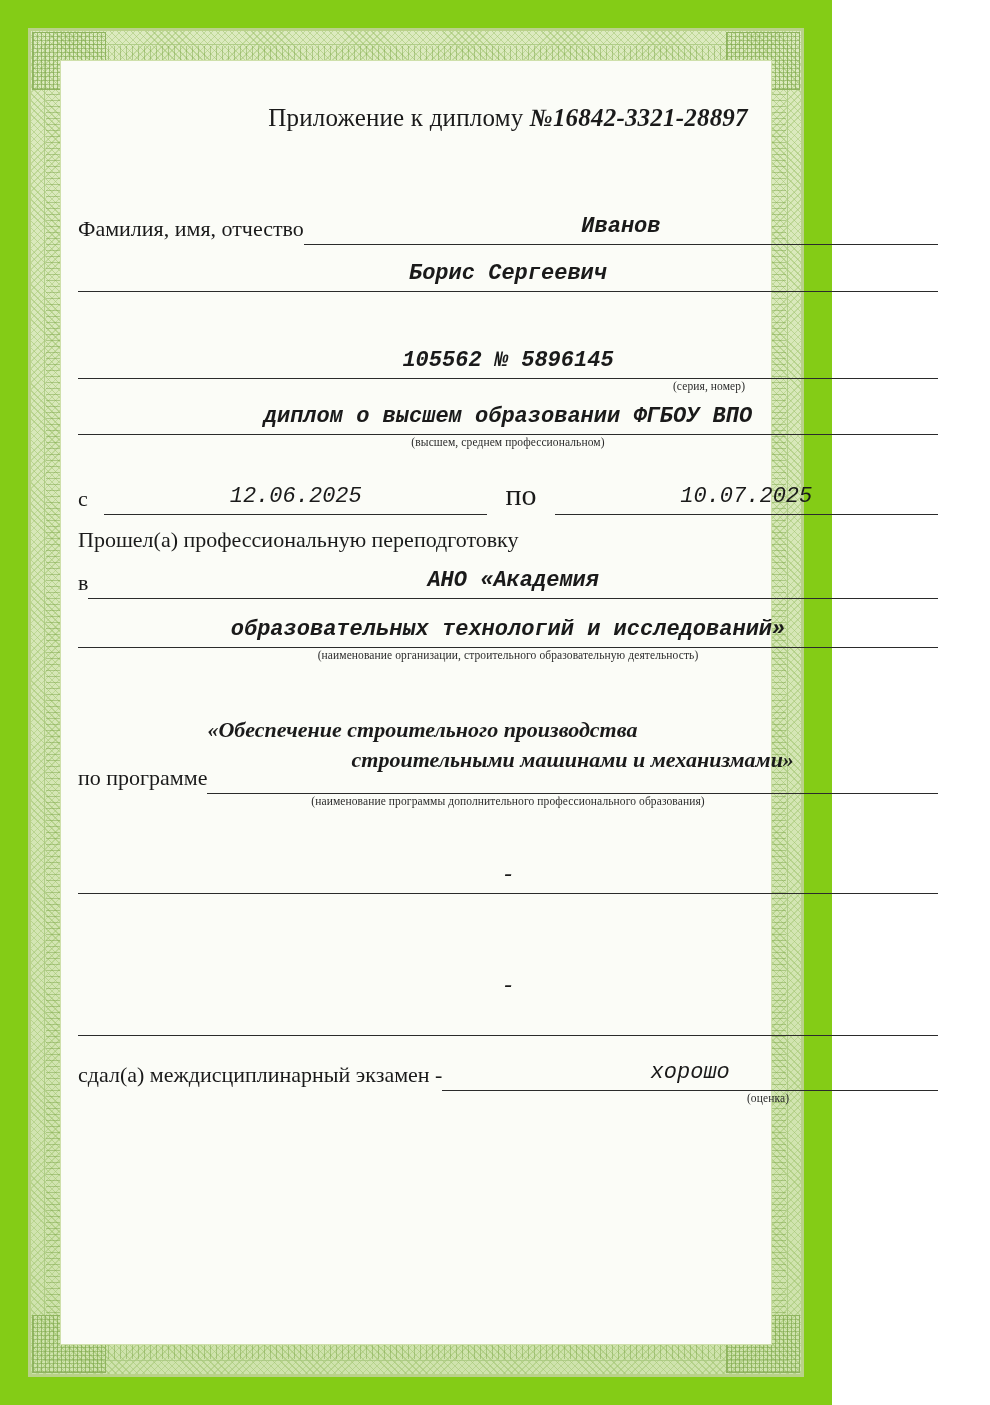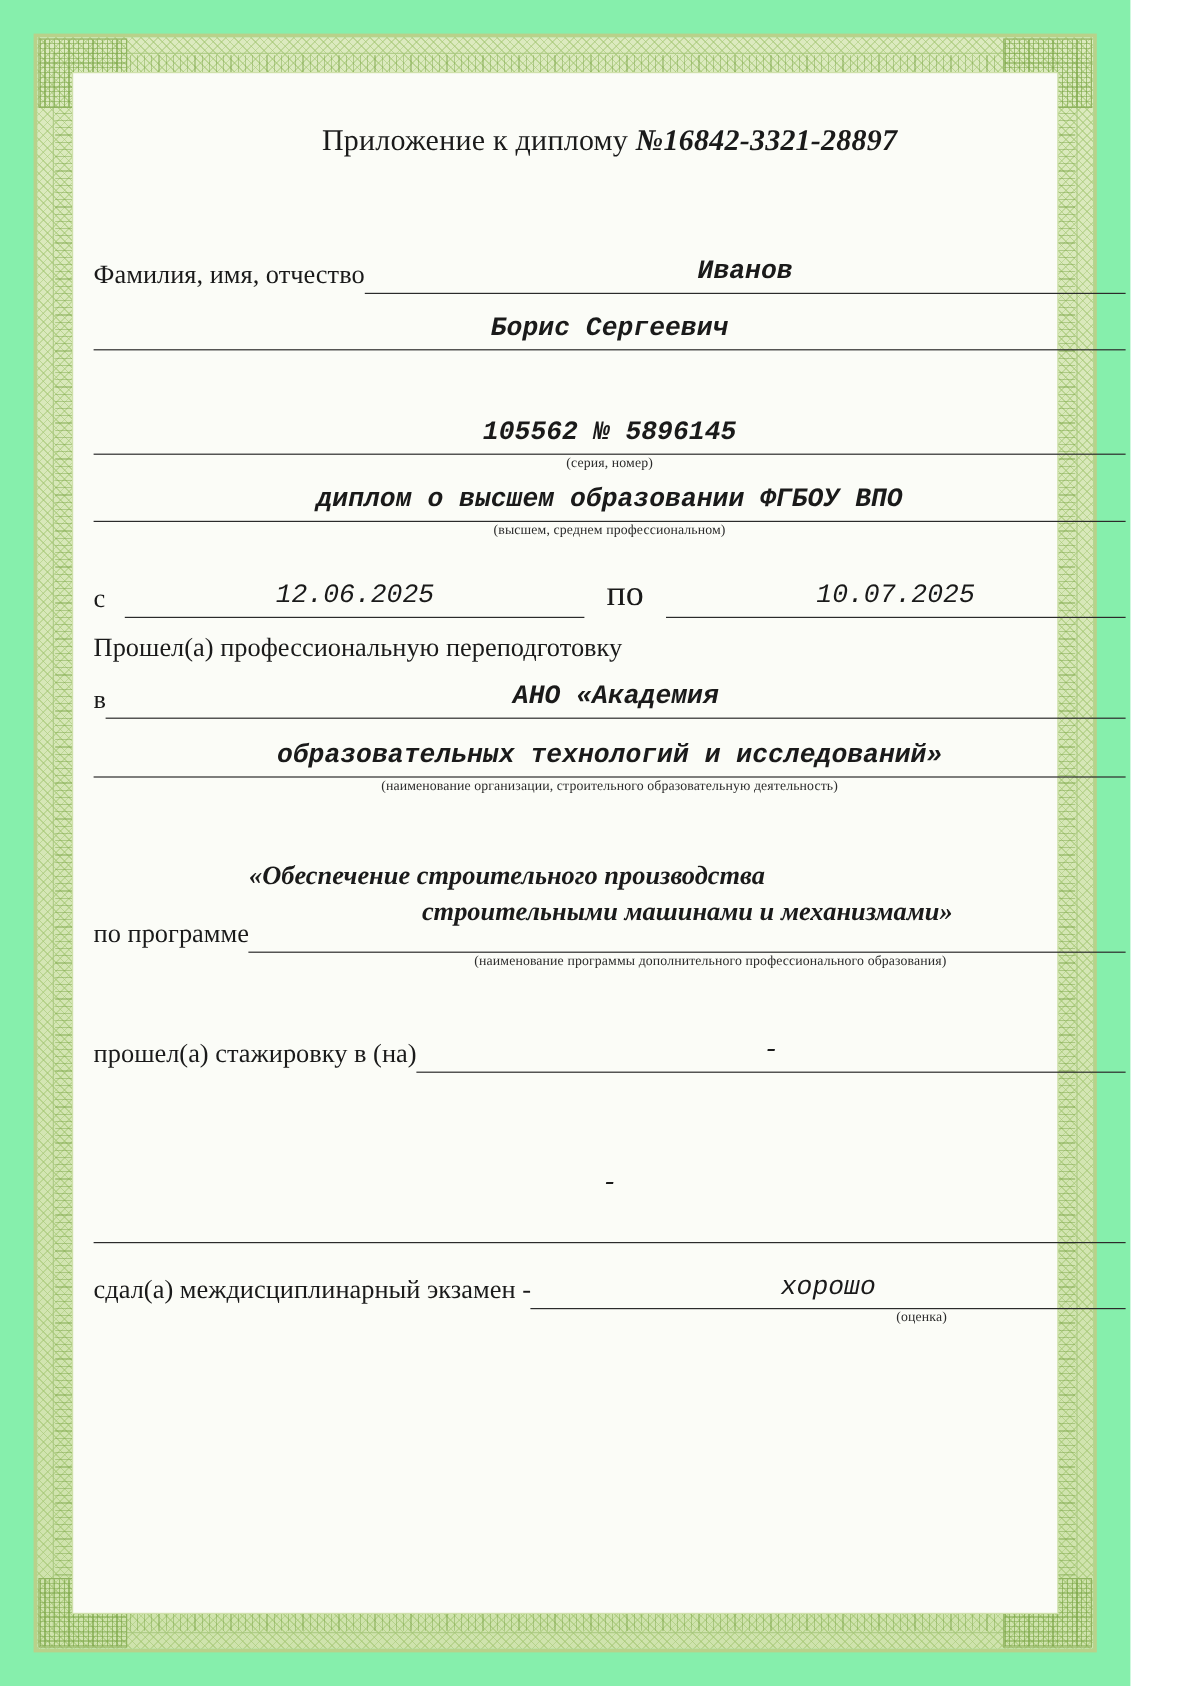--- a/index.html
+++ b/index.html
@@ -10,23 +10,23 @@
   body {
     width: 990px;
     height: 1405px;
     font-family: "Liberation Serif", serif;
     color: #1a1a1a;
     overflow: hidden;
   }
 
   .page {
     position: relative;
-    width: 942px;
+    width: 832px;
     height: 1405px;
-    background: #86efac;
+    background: #84cc16;
     box-sizing: border-box;
   }
 
   
   .border-outer {
     position: absolute;
     left: 28px;
     top: 28px;
     right: 28px;
     bottom: 28px;
@@ -223,21 +223,21 @@
       </div>
     </div>
 
     <div class="spacer-56"></div>
 
     <div class="row">
       <div class="fill">
         <span class="val">105562 № 5896145</span>
       </div>
     </div>
-    <div style="display:flex;flex-direction:column;">
+    <div style="display:flex;">
       <div style="width:402px;"></div>
       <div style="flex:1;">
         <div class="hint">(серия, номер)</div>
       </div>
     </div>
 
     <div class="spacer-12"></div>
 
     <div class="row">
       <div class="fill">
@@ -283,31 +283,30 @@
 
     <div class="spacer-56"></div>
 
     <div class="row prog-row">
       <div class="label">по программе</div>
       <div class="prog-stack">
         <div class="prog-line1">«Обеспечение строительного производства</div>
         <div class="prog-line2">строительными машинами и механизмами»</div>
       </div>
     </div>
-    <div style="display:flex;">
+    <div style="display:flex;flex-direction:column;">
       <div style="width:168px;"></div>
       <div style="flex:1;">
         <div class="hint">(наименование программы дополнительного профессионального образования)</div>
       </div>
     </div>
 
     <div class="spacer-56"></div>
 
     <div class="row">
-      <div class="label">прошел(а) стажировку в (на)</div>
       <div class="fill">
         <span class="val reg">-</span>
       </div>
     </div>
 
     <div class="spacer-56"></div>
     <div class="spacer-24"></div>
 
     <div class="row theme-row">
       <div class="fill noline">

